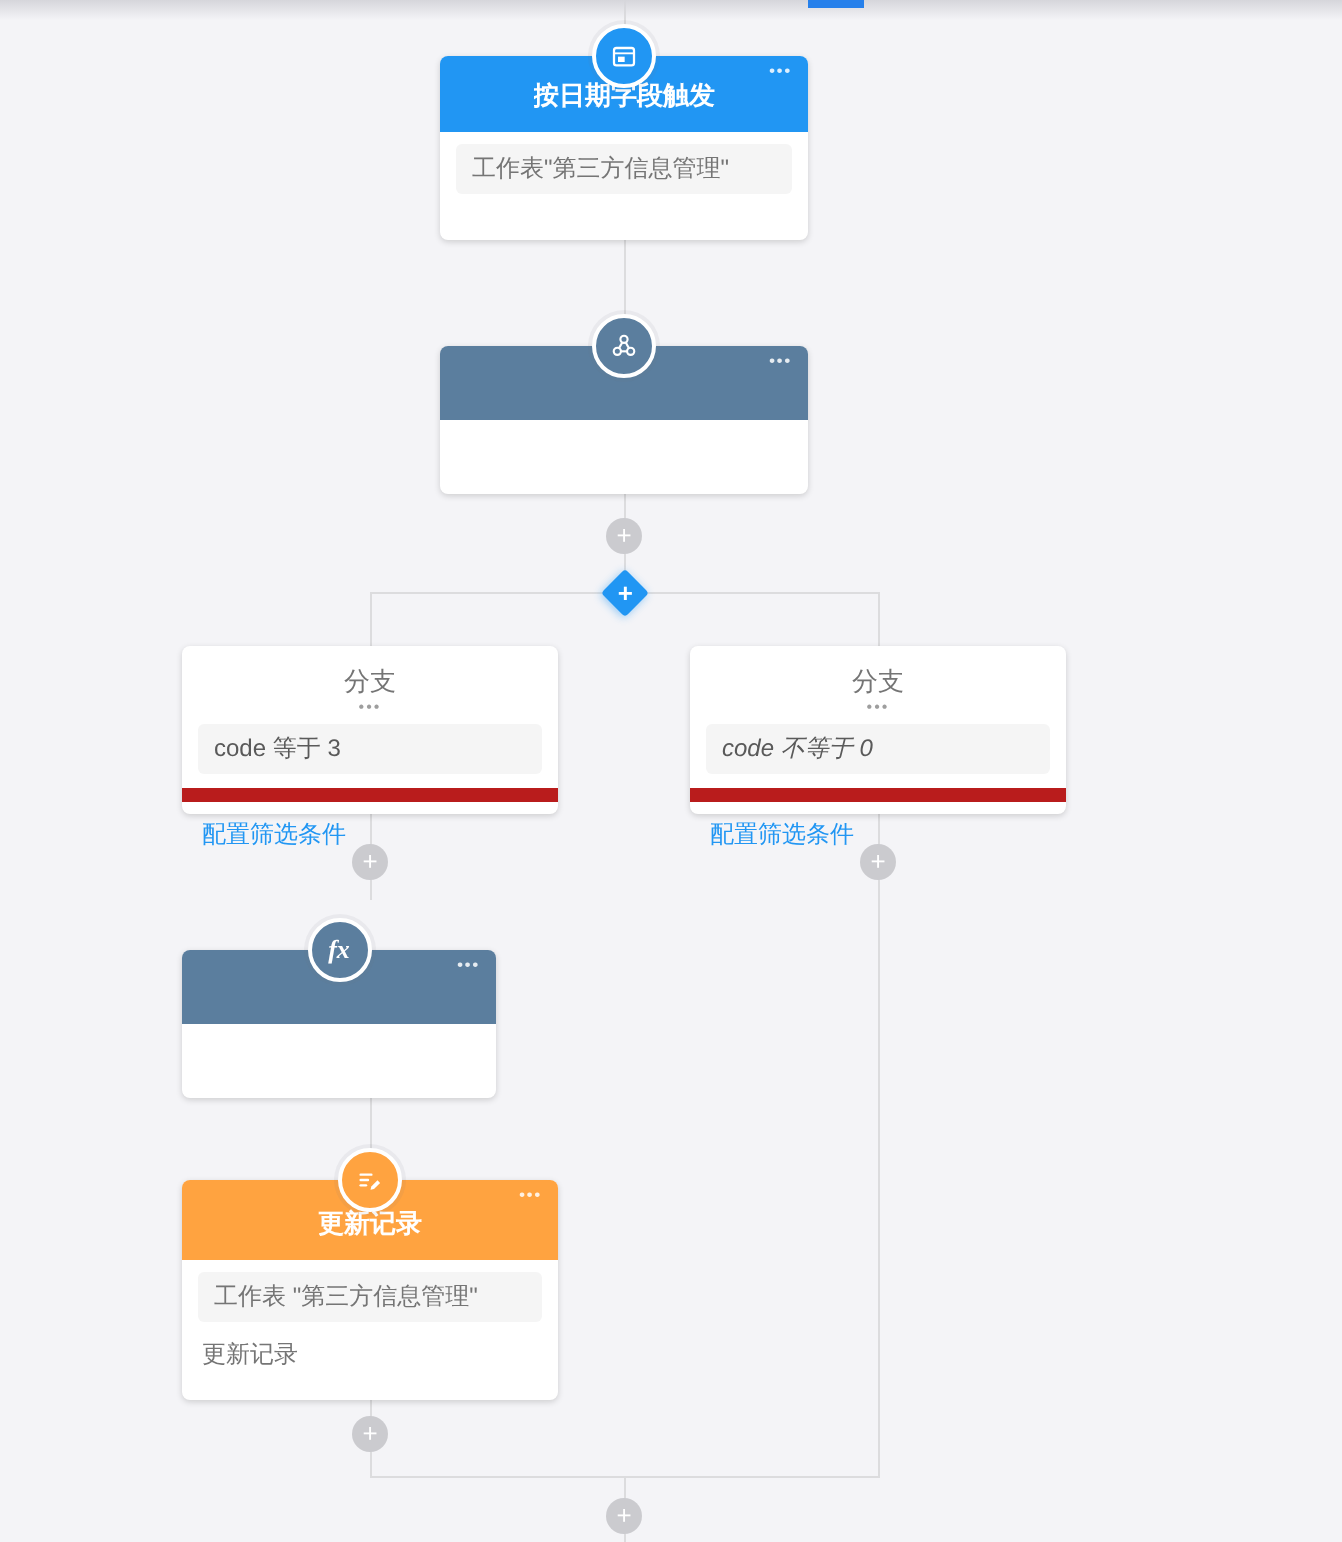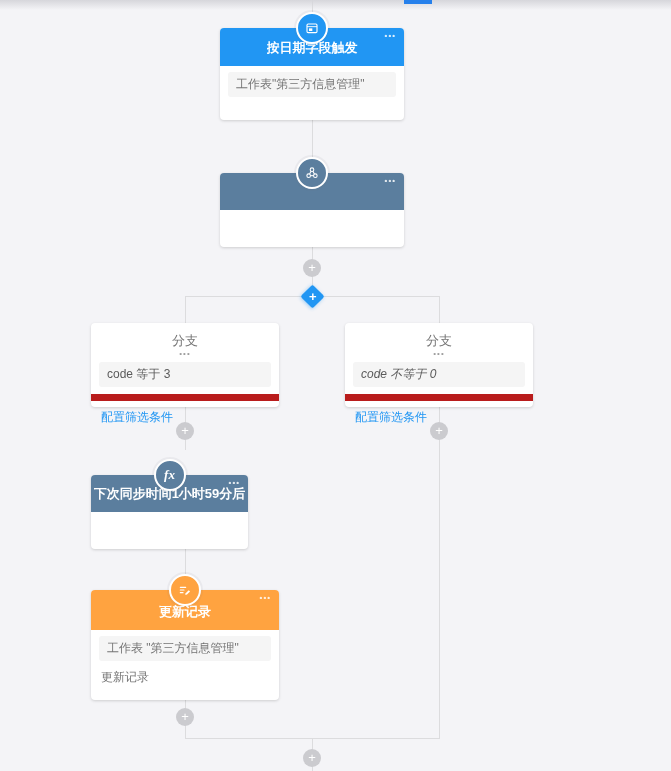--- a/index.html
+++ b/index.html
@@ -158,21 +158,20 @@
       <a class="branch-link" style="color:#2196f3;">配置筛选条件</a>
     </div>
   </div>
 
   <div class="card" style="left:91px; top:463px; width:157px; height:74px;margin-top:12px;">
     <div class="node-header" style="height:37px; background:#5b7e9e;">
       <div class="node-icon" style="background:#5b7e9e;">
         <span class="fx-glyph">fx</span>
       </div>
       <span class="more light">•••</span>
-      <span class="node-title">下次同步时间1小时59分后</span>
     </div>
   </div>
 
   <div class="card" style="left:91px; top:590px; width:188px; height:110px;">
     <div class="node-header" style="height:40px; background:#ffa340;">
       <div class="node-icon" style="background:#ffa340;">
         <svg width="16" height="16" viewBox="0 0 24 24">
           <g stroke="#fff" stroke-width="1.8" stroke-linecap="round">
             <line x1="5" y1="8" x2="13" y2="8"></line>
             <line x1="5" y1="12" x2="10.5" y2="12"></line>

